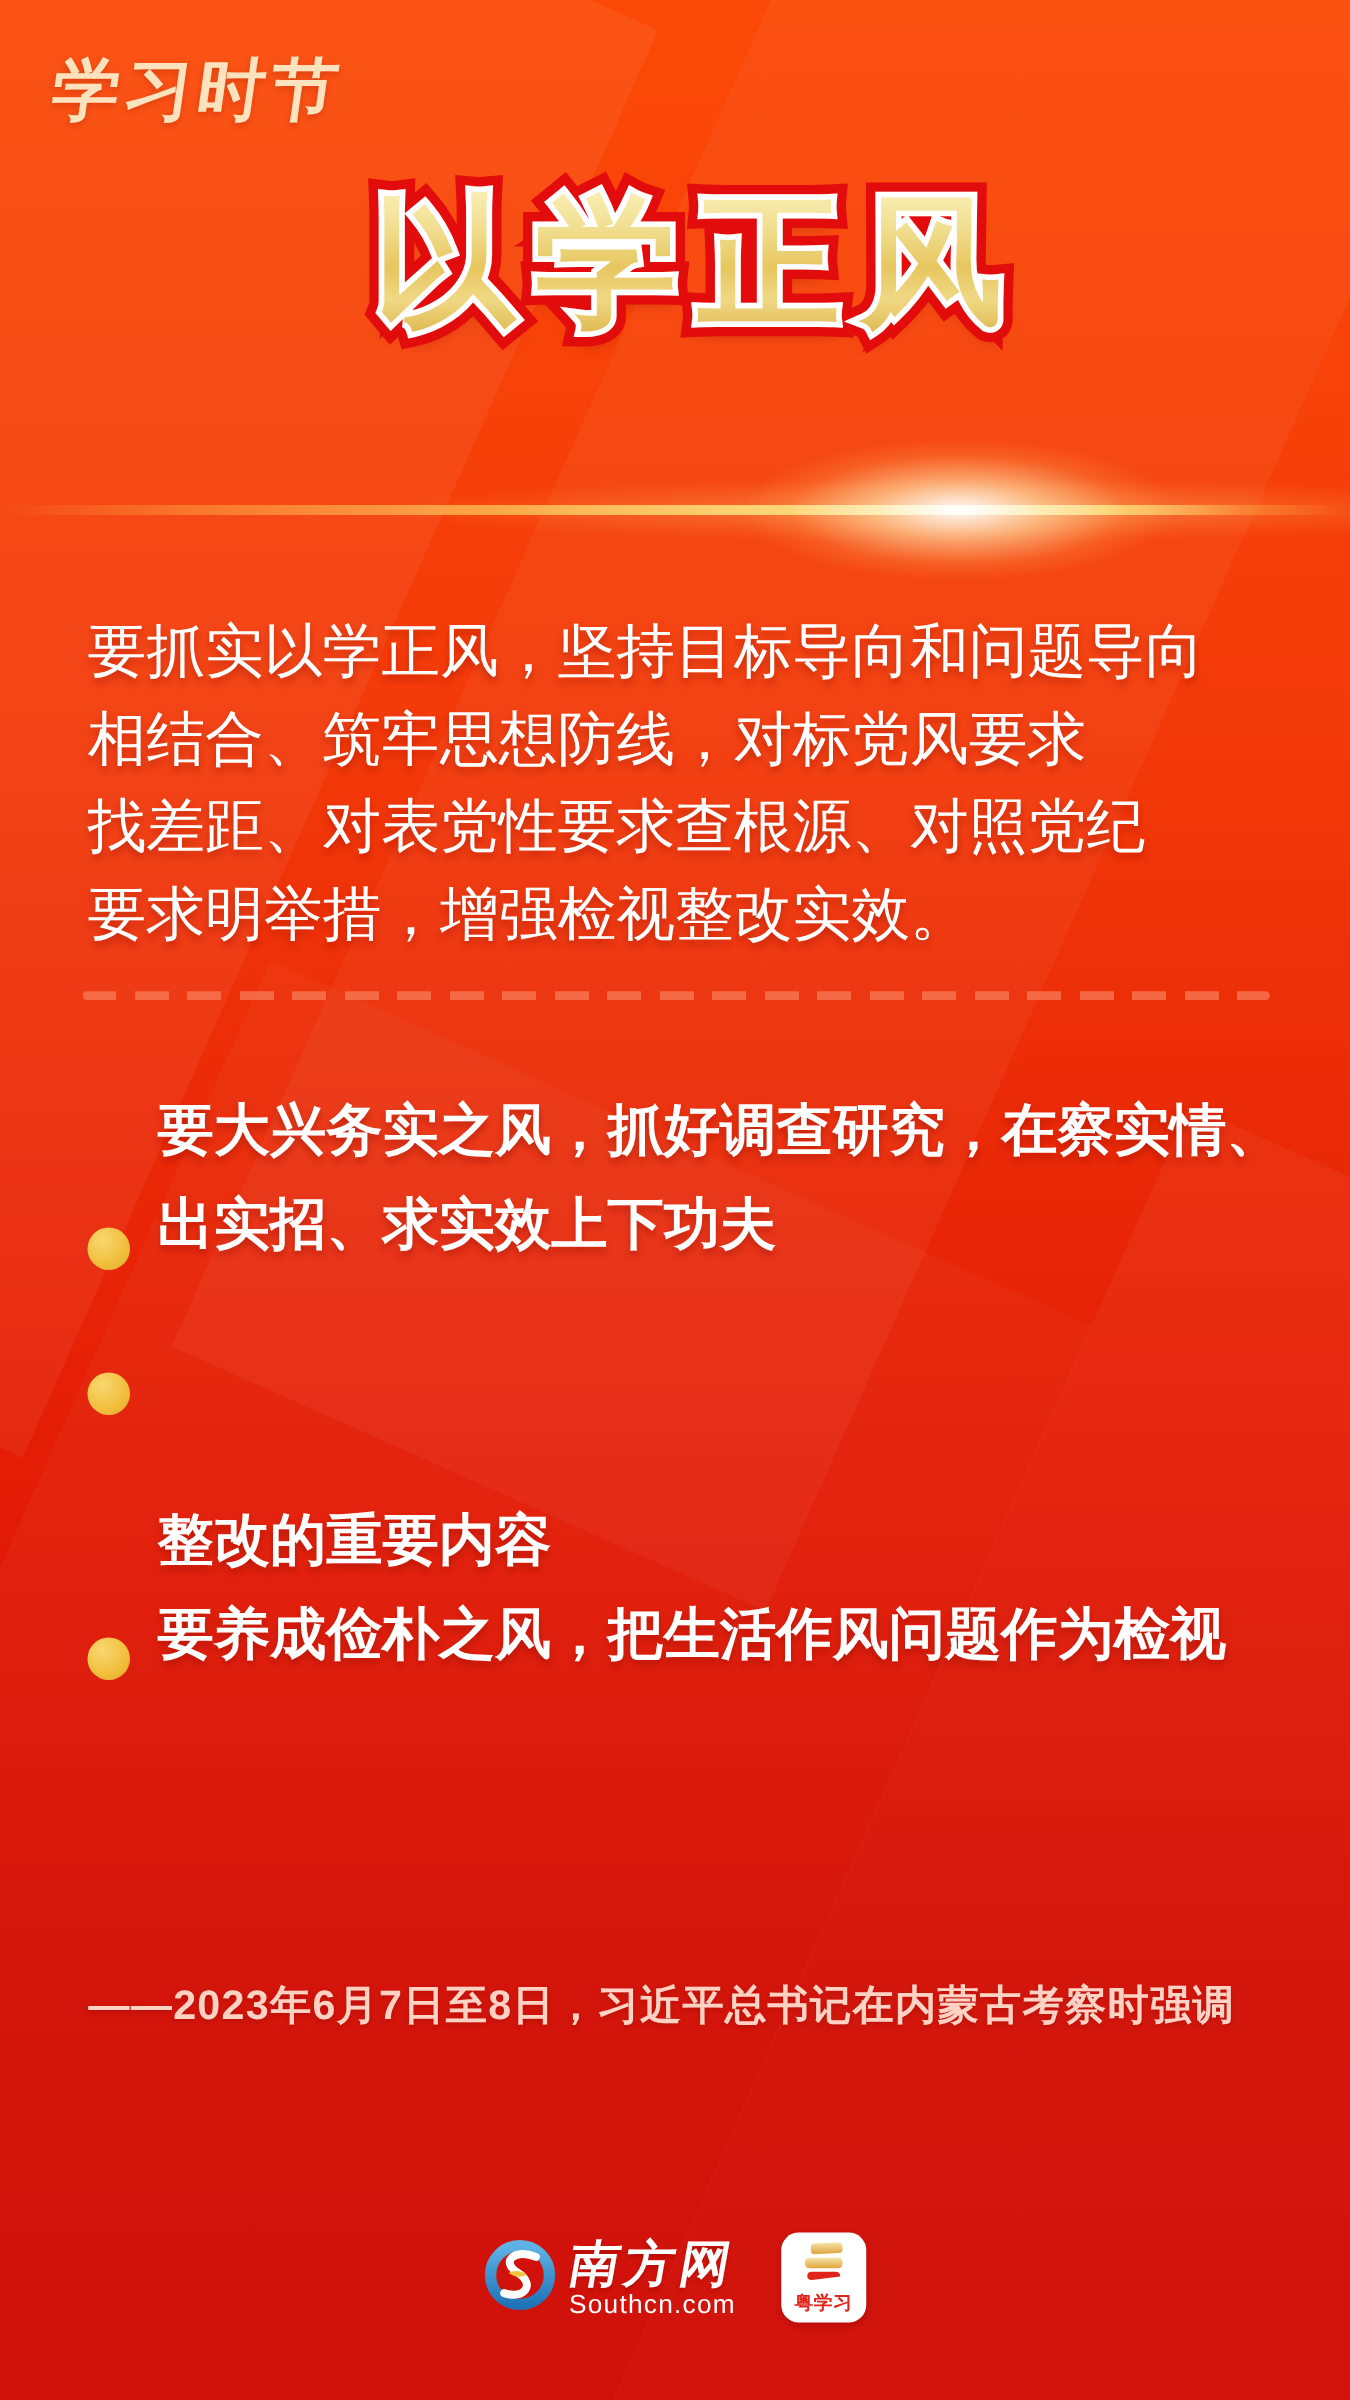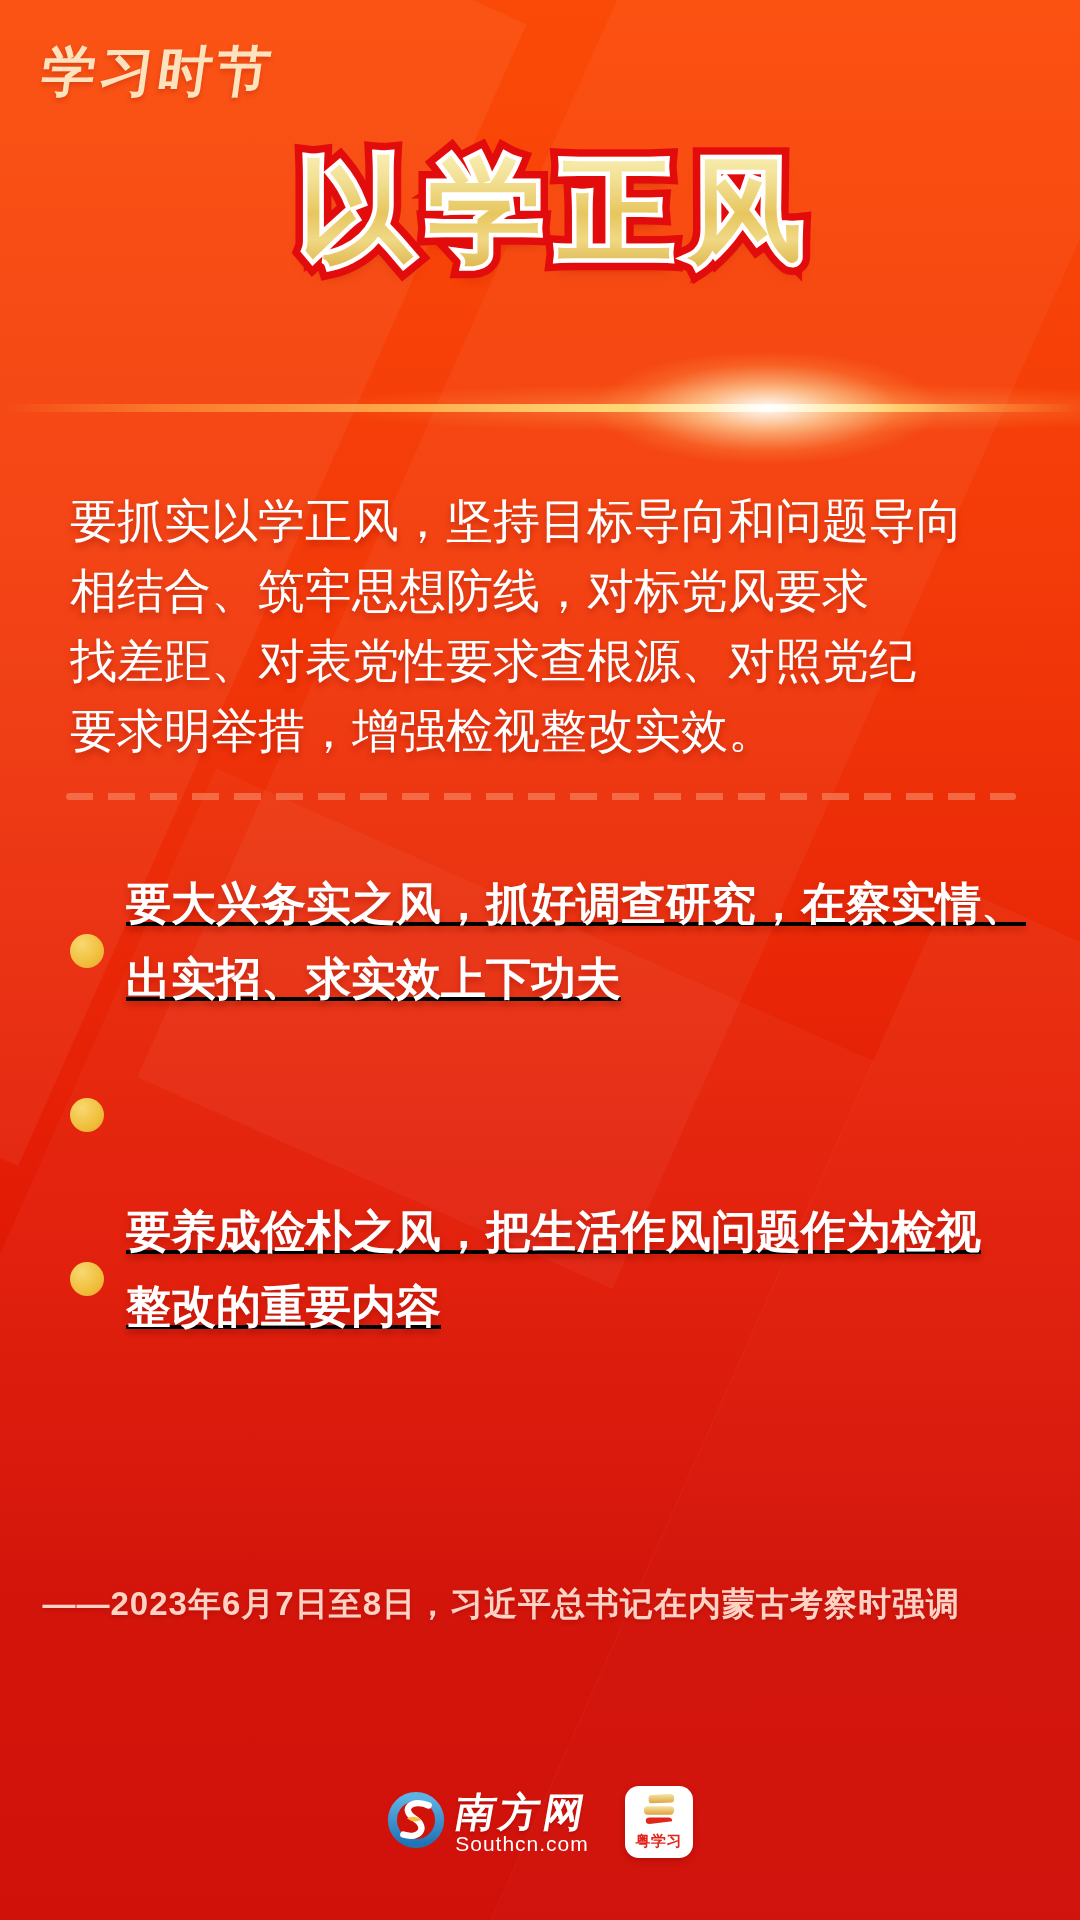--- a/index.html
+++ b/index.html
@@ -55,34 +55,34 @@
   }
   .paragraph .pline{white-space:nowrap;}
 
   .dashed-divider{
     position:absolute;top:793px;left:66px;width:950px;height:7px;border-radius:4px;
     background:repeating-linear-gradient(90deg,#F5734D 0 27px,rgba(245,115,77,0) 27px 42px);
     opacity:.85;
   }
 
   .bullets{position:absolute;top:866px;left:66px;width:952px;margin:0;padding:0;list-style:none;}
-  .bullets li{display:flex;align-items:center;text-decoration:underline;}
+  .bullets li{display:flex;align-items:flex-end;}
   .bullets li + li{margin-top:62px;}
   .bullets .dot{
     flex:none;width:34px;height:34px;border-radius:50%;margin:20px 22px 0 4px;
     background:radial-gradient(circle at 35% 30%,#F8D870 0%,#F1BE3C 60%,#E3A82A 100%);
   }
   .bullets .btext{
     font-size:45px;font-weight:bold;color:#FFFFFF;line-height:75px;
     text-shadow:0 4px 6px rgba(140,10,0,.4);
   }
   .btext .bline{white-space:nowrap;}
 
   .attribution{
-    position:absolute;top:1582px;right:120px;
+    position:absolute;top:1582px;right:92px;
     font-size:33px;font-weight:bold;color:#FFD2C4;letter-spacing:1px;
     text-shadow:0 2px 4px rgba(120,0,0,.3);
   }
 
   .footer{
     position:absolute;top:1786px;left:0;width:1080px;
     display:flex;justify-content:center;align-items:center;gap:36px;
   }
   .southcn{display:flex;align-items:center;gap:10px;}
   .southcn .names{display:flex;flex-direction:column;align-items:center;}
@@ -138,22 +138,22 @@
         <div class="bline">要大兴务实之风，抓好调查研究，在察实情、</div>
         <div class="bline">出实招、求实效上下功夫</div>
       </span>
     </li>
     <li>
       <span class="dot"></span>
     </li>
     <li>
       <span class="dot"></span>
       <span class="btext">
+        <div class="bline">整改的重要内容</div>
         <div class="bline">要养成俭朴之风，把生活作风问题作为检视</div>
-        <div class="bline">整改的重要内容</div>
       </span>
     </li>
   </ul>
 
   <div class="attribution">——2023年6月7日至8日，习近平总书记在内蒙古考察时强调</div>
 
   <div class="footer">
     <div class="southcn">
       <span>
         <svg width="58" height="58" viewBox="0 0 64 64">

